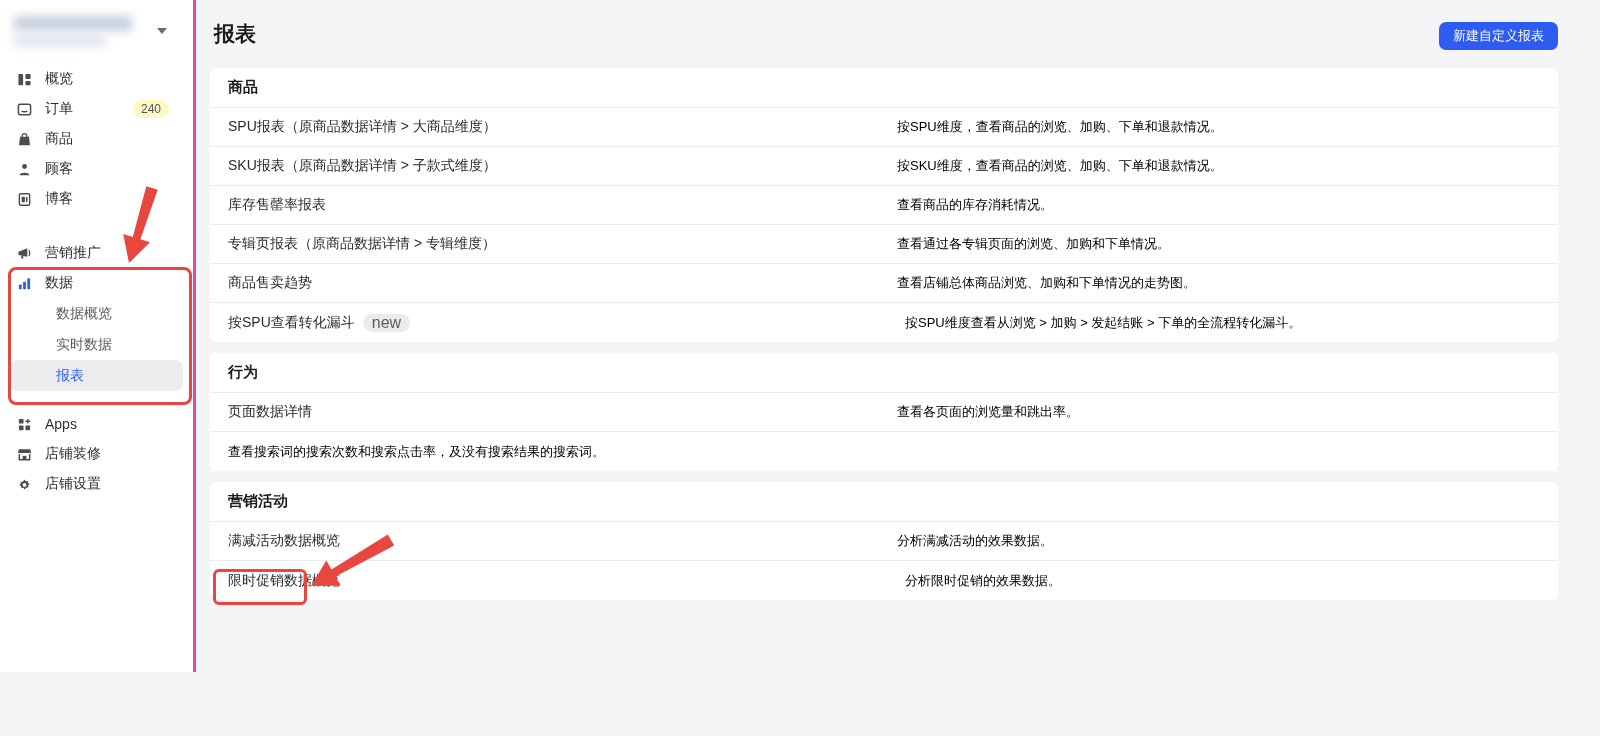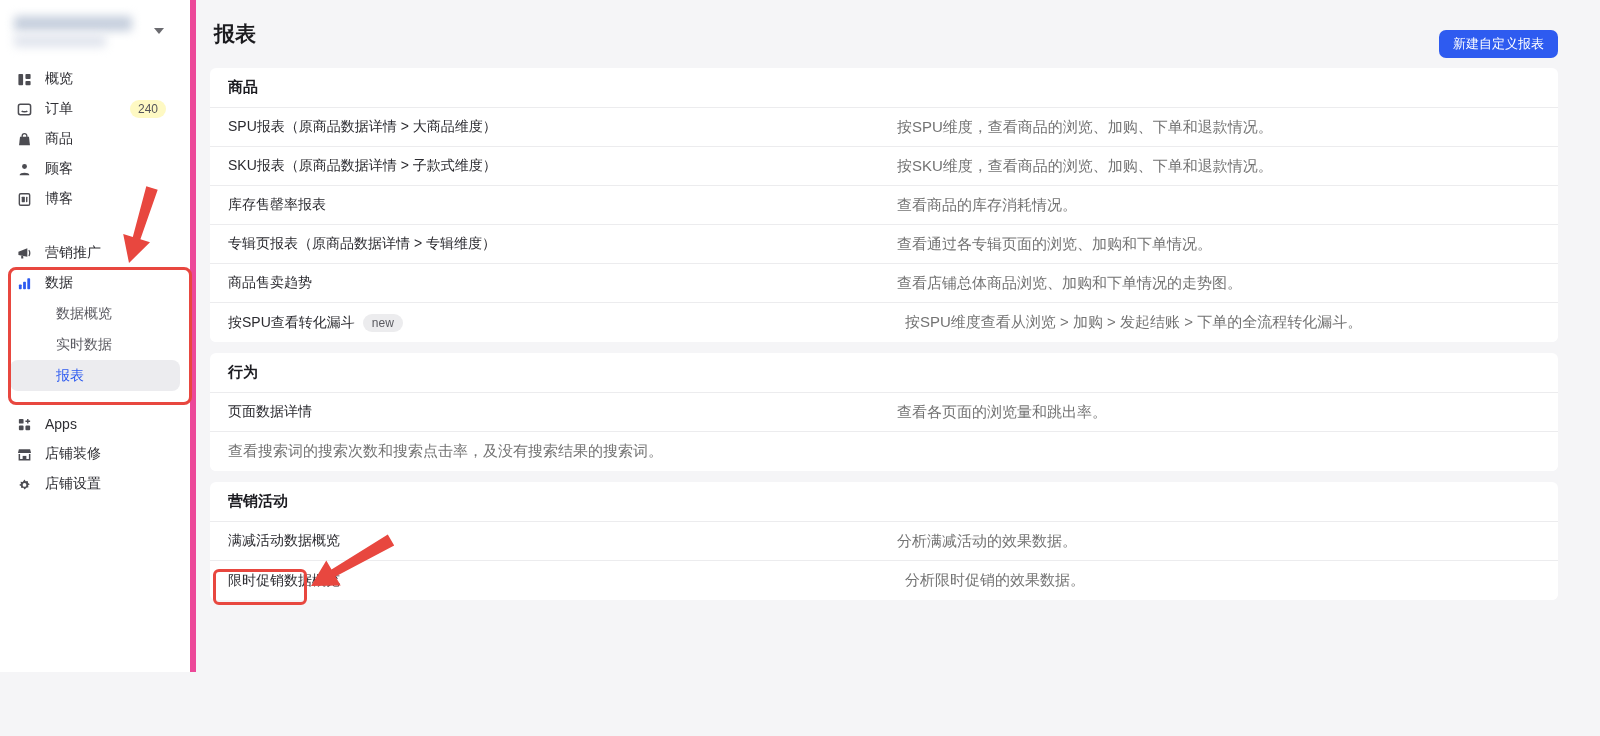--- a/index.html
+++ b/index.html
@@ -6,21 +6,21 @@
   html,body { width:1600px; height:736px; overflow:hidden; }
   body {
     font-family: "Liberation Sans", "DejaVu Sans", sans-serif;
     background:#f5f5f7; color:#27272b; position:relative;
   }
   .app { display:flex; width:1600px; height:736px; }
 
   
   .sidebar {
     width:196px; min-width:196px; height:672px; background:#ffffff;
-    border-right:6px solid #ec4899; position:relative; z-index:1;
+    border-right:3px solid #ec4899; position:relative; z-index:1;
   }
   .logo-row { position:relative; height:64px; padding:16px 14px 0 14px; cursor:pointer; }
   .blur-bar { border-radius:3px; filter:blur(5px); }
   .blur-bar.b1 { width:118px; height:15px; background:#c6cfdd; margin-bottom:4px; }
   .blur-bar.b2 { width:92px; height:12px; background:#e0e4ed; }
   .caret {
     position:absolute; right:26px; top:28px; width:0; height:0;
     border-left:5px solid transparent; border-right:5px solid transparent;
     border-top:6px solid #6b6b70;
   }
@@ -44,45 +44,45 @@
   .sub-item.active {
     margin:0 10px; padding-left:46px; background:#ececef; border-radius:8px;
     color:#2e5bf0;
   }
 
   
   .main { flex:1; padding:22px 42px 0 14px; background:#f5f5f7; position:relative; }
   .page-head { position:relative; height:46px; }
   .page-head h1 { font-size:21px; font-weight:700; color:#1b1b1f; line-height:24px; padding-left:4px; }
   .primary-btn {
-    position:absolute; right:0; top:8px; height:28px; padding:0 14px;
+    position:absolute; right:0; top:0; height:28px; padding:0 14px;
     background:#2e5bf0; color:#ffffff; border:none; border-radius:7px;
     font-size:13px; font-family:inherit; cursor:pointer;
   }
   .card {
     background:#ffffff; border-radius:6px; width:1348px; margin-bottom:11px;
     overflow:hidden;
   }
   .card-head {
     height:40px; display:flex; align-items:center; padding:0 18px;
     font-size:15px; font-weight:700; color:#1c1c21;
     border-bottom:1px solid #ececee;
   }
   .s-row {
     height:39px; display:flex; align-items:center; padding:0 18px;
     border-bottom:1px solid #ececee; cursor:pointer; background:#fff;
   }
   .s-row:last-child { border-bottom:none;gap:8px; }
   .row-title-wrap { flex:0 0 669px; display:flex; align-items:center; }
   .row-title { font-size:14px; color:#2b2b30; }
   .new-badge {
-    margin-left:8px; background:#ececee; color:#5a5a60; font-size:12px;
+    margin-left:8px; background:#ececee; color:#5a5a60; font-size:16px;
     border-radius:10px; padding:2px 9px; line-height:14px;
   }
-  .row-desc { font-size:15px; color:#737373; }
+  .row-desc { font-size:13px; color:#000000; }
 
   
   .annot-layer { position:absolute; left:0; top:0; width:1600px; height:736px; pointer-events:none; z-index:50; }
   .annot-box { position:absolute; border:3px solid #e8473f; pointer-events:none; z-index:50; }
   .box1 { left:8px; top:267px; width:184px; height:138px; border-radius:8px; }
   .box2 { left:213px; top:569px; width:94px; height:36px; border-radius:6px; }
 </style>
 </head>
 <body>
 

